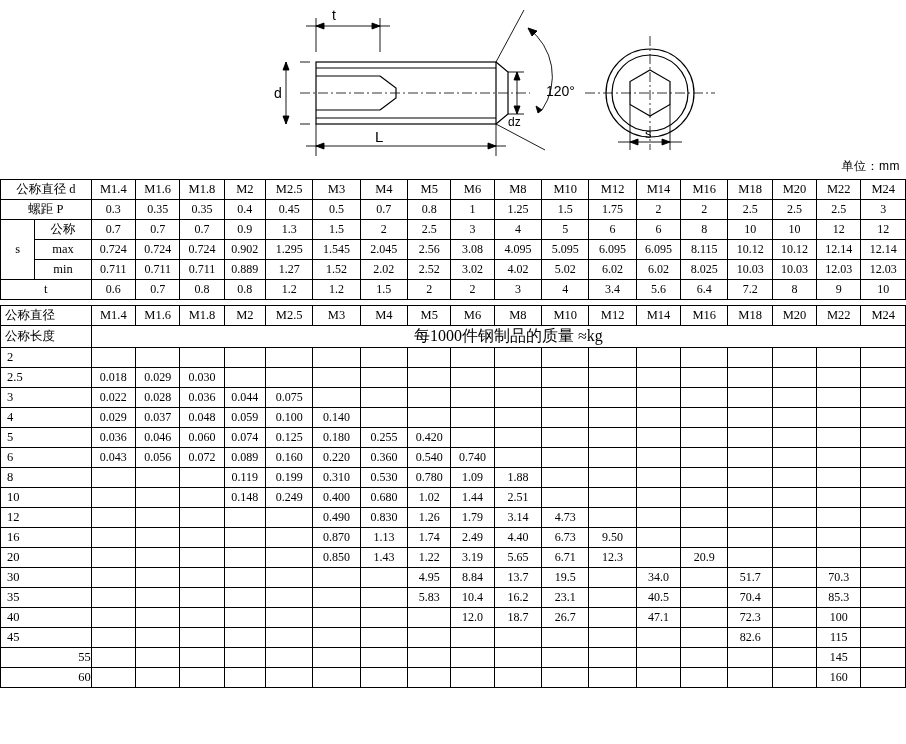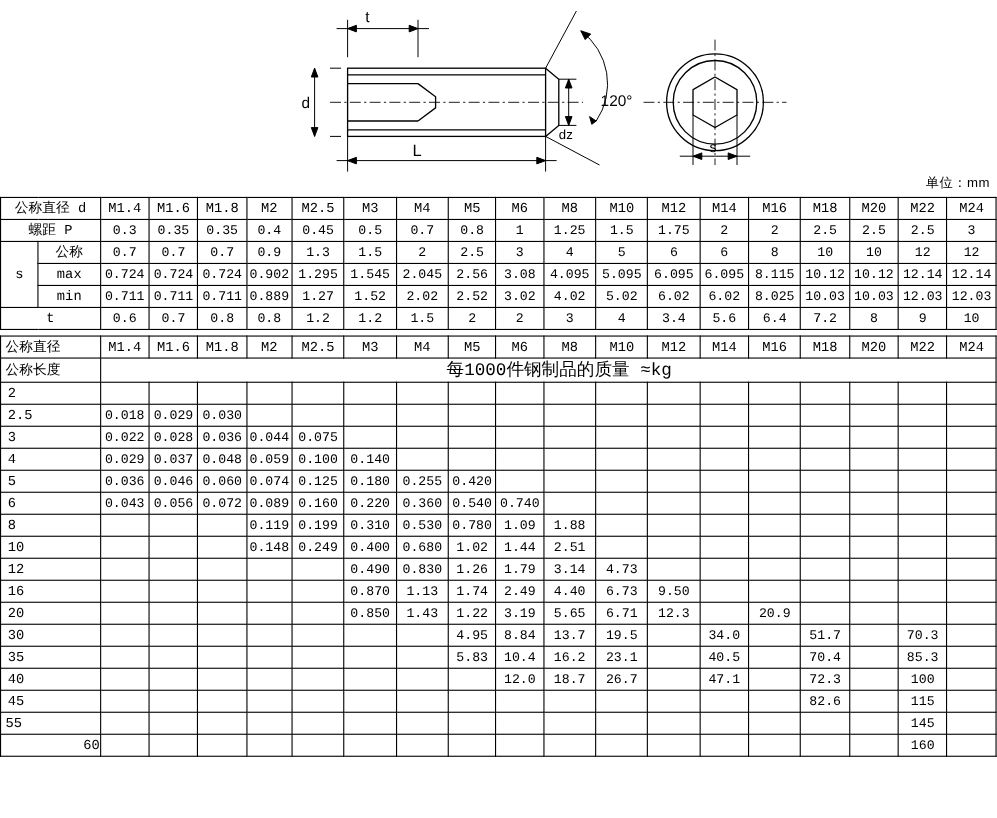--- a/index.html
+++ b/index.html
@@ -34,21 +34,21 @@
     right: 6px;
     top: 158px;
     font-size: 12px;
     font-family: "Liberation Sans", sans-serif;
     letter-spacing: 0.5px;
   }
   
   table {
     border-collapse: collapse;
     table-layout: fixed;
-    font-family: Liberation Mono, monospace;
+    font-family: Liberation Serif, serif;
     font-size: 12px;
   }
   td, th {
     border: 1px solid #000000;
     text-align: center;
     vertical-align: middle;
     padding: 0;
     height: 19px;
     font-weight: normal;
     white-space: nowrap;
@@ -679,21 +679,21 @@
           <td class="num"></td>
           <td class="num"></td>
           <td class="num"></td>
           <td class="num"></td>
           <td class="num">82.6</td>
           <td class="num"></td>
           <td class="num">115</td>
           <td class="num"></td>
         </tr>
         <tr>
-          <td class="lbl" style="text-align:left;padding-left:4px;">55</td>
+          <td class="lbl" style="text-align:right;padding-left:18px;">55</td>
           <td class="num"></td>
           <td class="num"></td>
           <td class="num"></td>
           <td class="num"></td>
           <td class="num"></td>
           <td class="num"></td>
           <td class="num"></td>
           <td class="num"></td>
           <td class="num"></td>
           <td class="num"></td>

